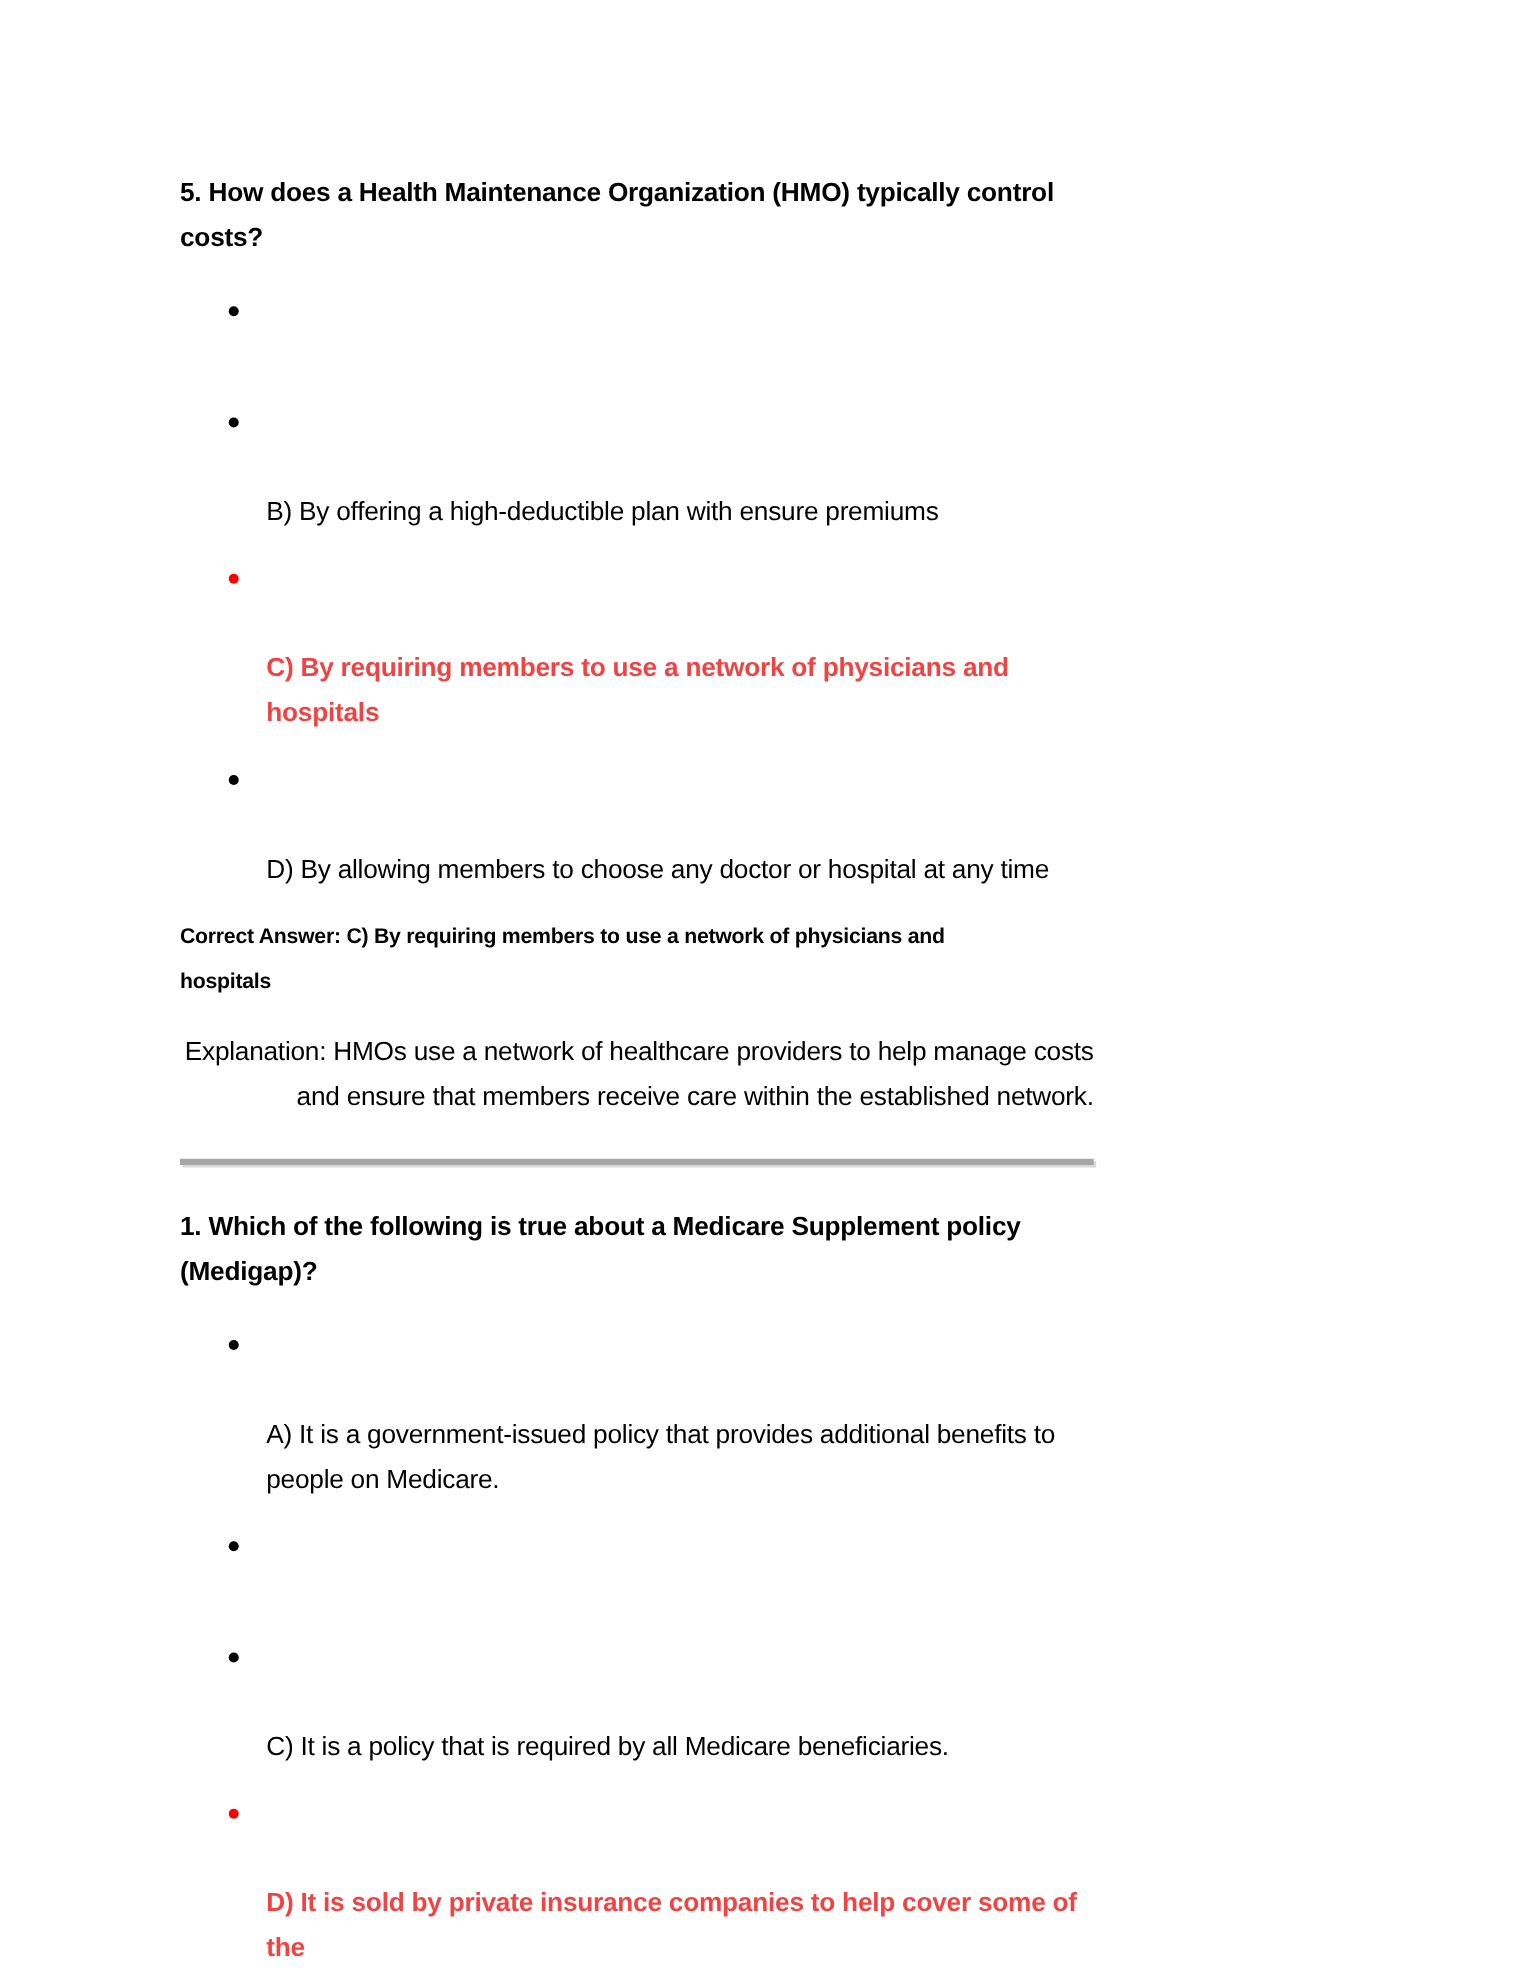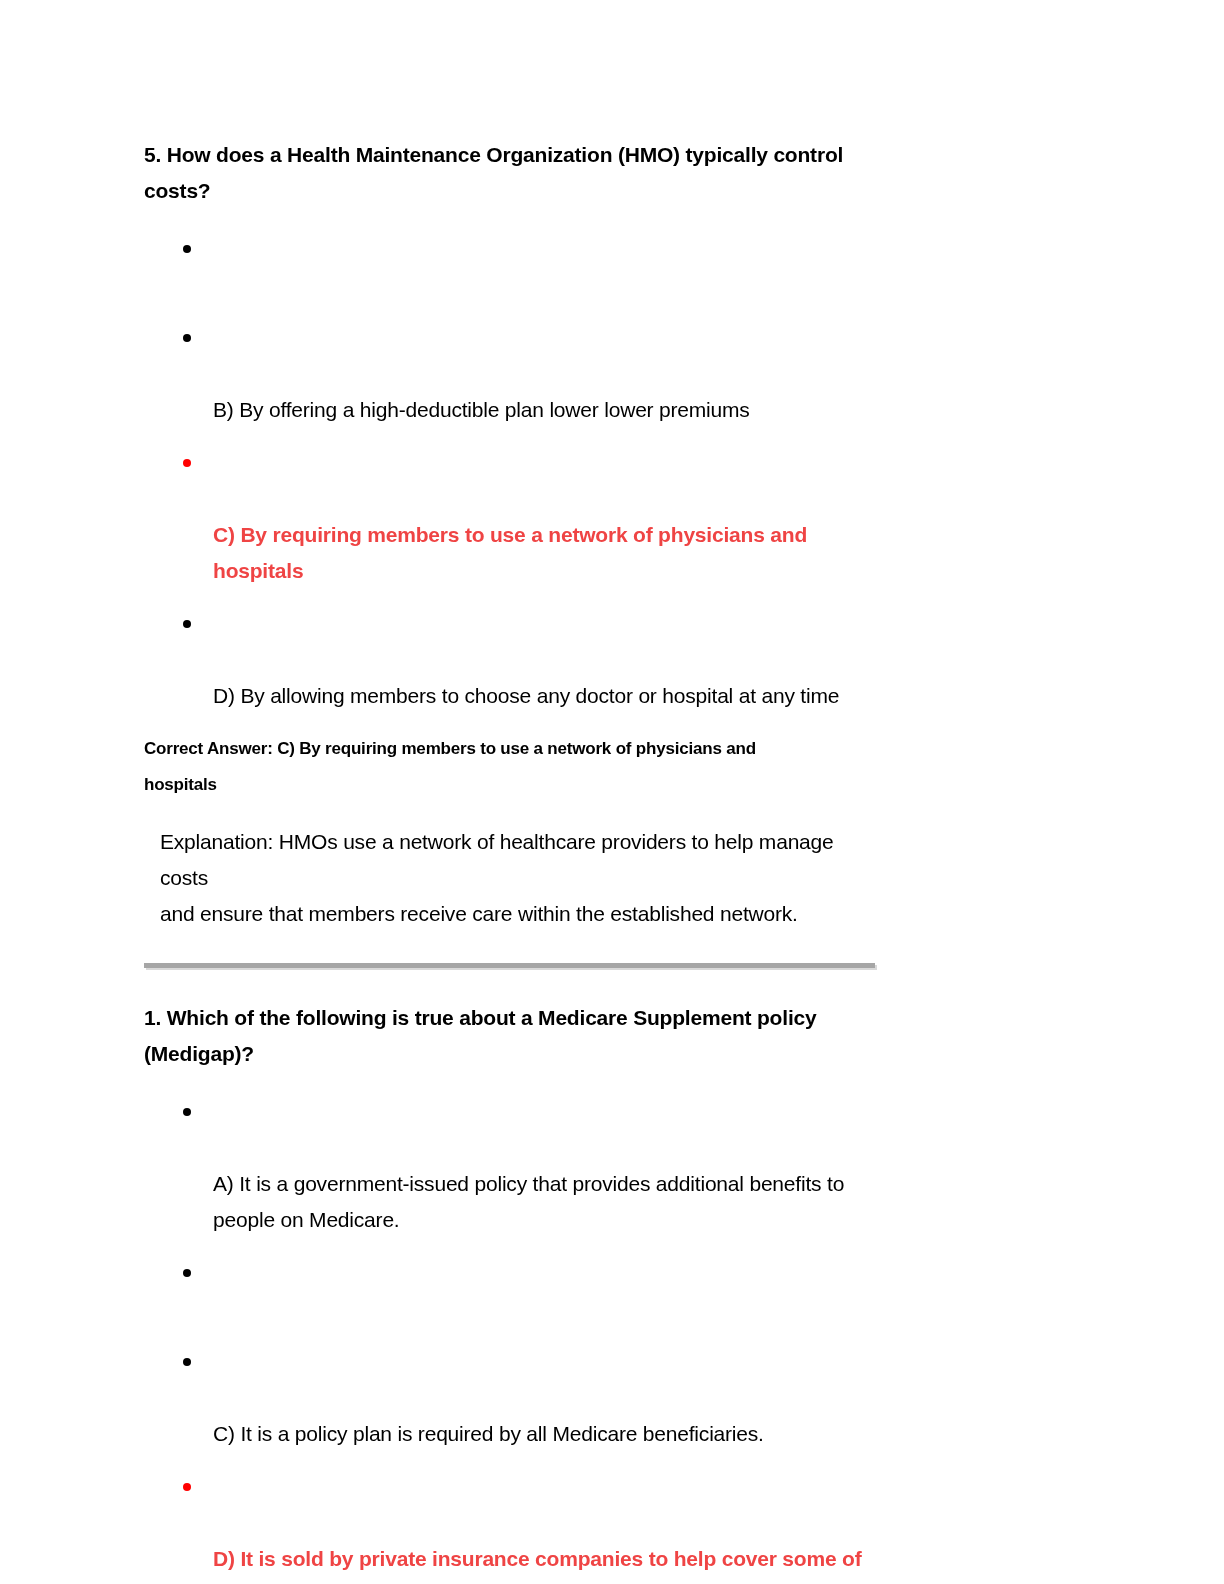--- a/index.html
+++ b/index.html
@@ -38,23 +38,24 @@
   li.option.highlight { color: #ef4444; font-weight: 700; }
   li.option.highlight .bullet { background: #ff0000; }
   p.correct {
     font-size: 17px; line-height: 36px; font-weight: 700;
     margin: 0 0 21px 0;
     white-space: pre-line;
     letter-spacing: -0.2px;
   }
   p.explanation {
     font-size: 21px; line-height: 36px;
-    margin: 16px;
+    margin: 0;
     white-space: pre-line;
     letter-spacing: -0.2px;
+    text-align: right;
   }
   hr.divider {
     border: none; height: 5px;
     background: #a6a6a6;
     box-shadow: 2px 2px 0 #d9d9d9;
     margin: 31px 0 32px 0;
   }
 </style>
 </head>
 <body>
@@ -62,21 +63,21 @@
 <div class="page">
 
   <section class="question">
     <p class="q-title">5. How does a Health Maintenance Organization (HMO) typically control costs?</p>
     <ul class="options">
       <li class="option">
         <span class="bullet"></span>
       </li>
       <li class="option">
         <span class="bullet"></span>
-        <span class="opt-text">B) By offering a high-deductible plan lower lower premiums</span>
+        <span class="opt-text">B) By offering a high-deductible plan with ensure premiums</span>
       </li>
       <li class="option highlight">
         <span class="bullet"></span>
         <span class="opt-text">C) By requiring members to use a network of physicians and hospitals</span>
       </li>
       <li class="option">
         <span class="bullet"></span>
         <span class="opt-text">D) By allowing members to choose any doctor or hospital at any time</span>
       </li>
     </ul>
@@ -94,21 +95,21 @@
       <li class="option">
         <span class="bullet"></span>
         <span class="opt-text">A) It is a government-issued policy that provides additional benefits to
 people on Medicare.</span>
       </li>
       <li class="option">
         <span class="bullet"></span>
       </li>
       <li class="option">
         <span class="bullet"></span>
-        <span class="opt-text">C) It is a policy plan is required by all Medicare beneficiaries.</span>
+        <span class="opt-text">C) It is a policy that is required by all Medicare beneficiaries.</span>
       </li>
       <li class="option highlight">
         <span class="bullet"></span>
         <span class="opt-text">D) It is sold by private insurance companies to help cover some of the
 costs not covered by Medicare.</span>
       </li>
     </ul>
 
   </section>
 

